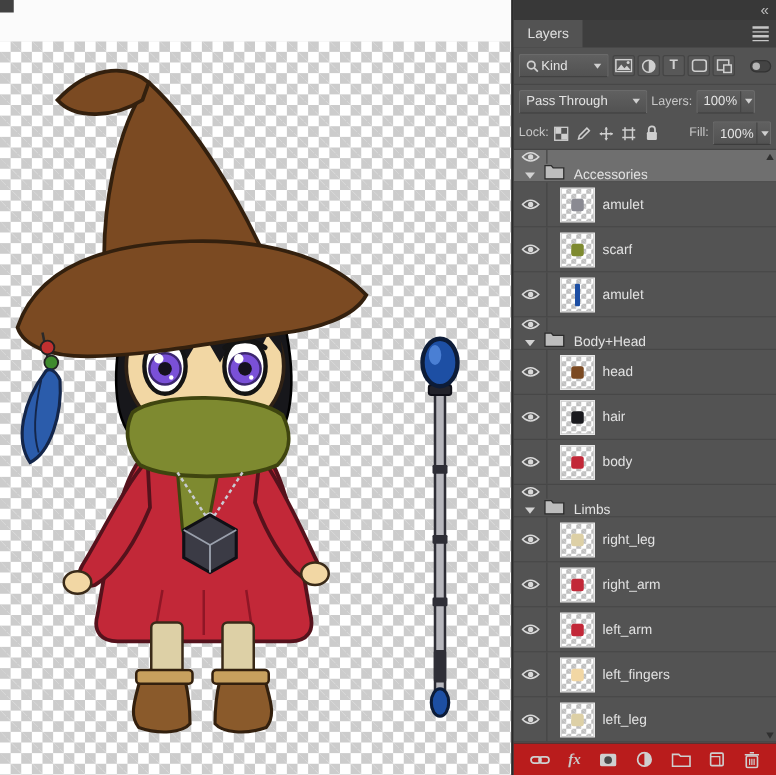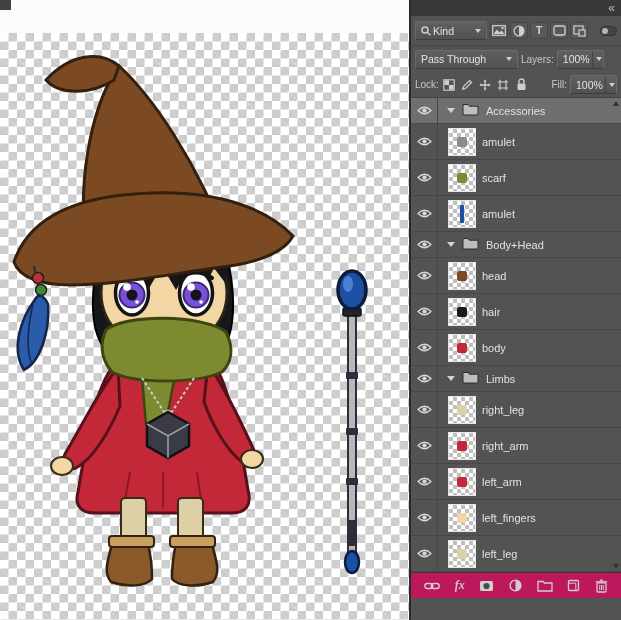--- a/index.html
+++ b/index.html
@@ -61,21 +61,21 @@
 
   .lock-row { flex:none; height:26px; display:flex; align-items:center; gap:3px; padding:0 4px;
               border-bottom:1px solid #444444; }
   .lock-icons { display:flex; gap:3px; align-items:center; }
   .lbtn { width:15px; height:15px; display:flex; align-items:center; justify-content:center; color:#cfcfcf; }
   .lock-row .mini-label.fill { margin-left:auto; }
 
   
   .layer-list { position:relative; flex:none; height:474px; background:#535353; overflow:hidden; }
   .lrow { display:flex; align-items:stretch; border-bottom:1px solid #474747; background:#535353; width:100%; }
-  .lrow.grow { height:26px; }
+  .lrow.grow { height:26px;flex-direction:column; }
   .lrow.leaf { height:36px; }
   .lrow.sel { background:#6f6f6f; }
   .eyecell { width:27px; flex:none; display:flex; align-items:center; justify-content:center;
              border-right:1px solid #464646; }
   .rowbody { flex:1; min-width:0; display:flex; align-items:center; gap:7px; padding-left:6px; }
   .leaf .rowbody { padding-left:11px; }
   .chev { width:0; height:0; border-left:4px solid transparent; border-right:4px solid transparent;
           border-top:5px solid #d2d2d2; margin-left:3px; flex:none; }
   .thumb { position:relative; width:26px; height:26px; flex:none; outline:1px solid #e6e6e6;
            background-color:#ffffff;
@@ -87,21 +87,21 @@
   .thumb .mark.line { left:11px; top:4px; width:4px; height:18px; border-radius:1px; }
   .lname { font-size:11px; color:#e2e2e2; white-space:nowrap; overflow:hidden; }
   .vscroll { position:absolute; right:1px; top:3px; bottom:3px; width:9px; display:flex;
              flex-direction:column; justify-content:space-between; align-items:center; }
   .varrow.up { width:0; height:0; border-left:3.5px solid transparent; border-right:3.5px solid transparent;
                border-bottom:5px solid #303030; }
   .varrow.down { width:0; height:0; border-left:3.5px solid transparent; border-right:3.5px solid transparent;
                  border-top:5px solid #303030; }
 
   
-  .bottom-bar { flex:none; height:26px; background:#be185d; border-top:1px solid #3a3a3a;
+  .bottom-bar { flex:none; height:26px; background:#b91c1c; border-top:1px solid #3a3a3a;
                 display:flex; align-items:center; justify-content:space-between; padding:0 13px; }
   .bbtn { display:flex; align-items:center; justify-content:center; color:#c9c9c9; }
   .fxglyph { font-style:italic; font-weight:bold; font-size:12px; color:#c9c9c9; font-family:"Liberation Serif", serif; }
 </style>
 </head>
 <body>
 
 <div class="app">
 
   <div class="canvas-area">
@@ -189,20 +189,29 @@
   </div>
 
   <div class="dock-edge"></div>
 
   <aside class="layers-panel">
 
     <div class="panel-topstrip">
       <span class="collapse-glyph">«</span>
     </div>
 
+    <div class="tab-row">
+      <div class="tab">Layers</div>
+      <div class="panel-menu">
+          <i></i>
+          <i></i>
+          <i></i>
+          <i></i>
+        </div>
+    </div>
 
     <div class="filter-row">
       <div class="select kind-select">
         <svg width="10" height="10" viewBox="0 0 10 10">
           <circle cx="4" cy="4" r="3" fill="none" stroke="#cfcfcf" stroke-width="1.4"></circle>
           <line x1="6.3" y1="6.3" x2="9.3" y2="9.3" stroke="#cfcfcf" stroke-width="1.4"></line>
         </svg>
         <span>Kind</span>
         <span class="dd-arrow"></span>
       </div>

